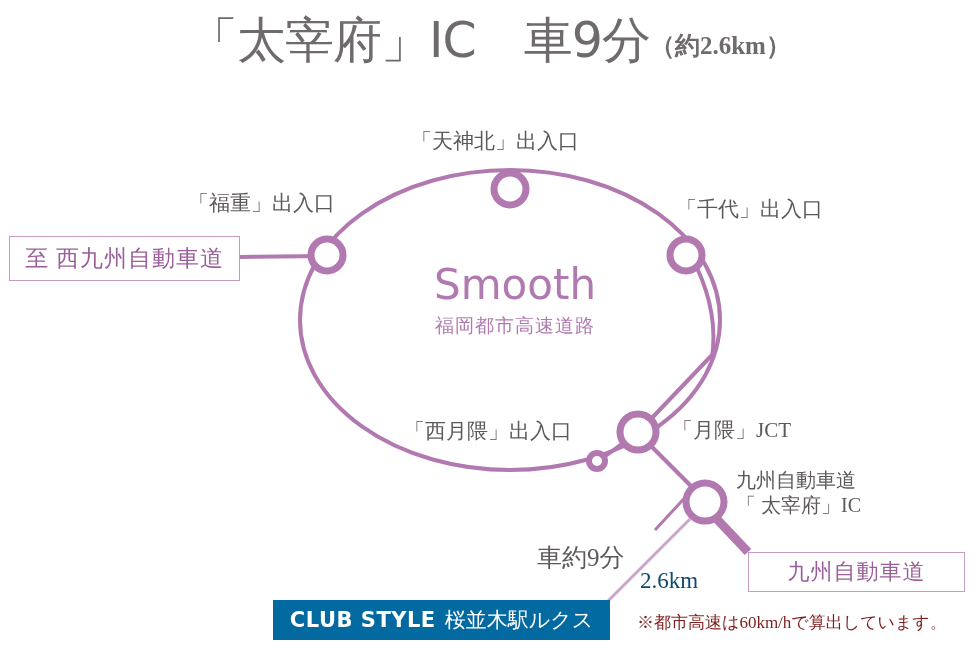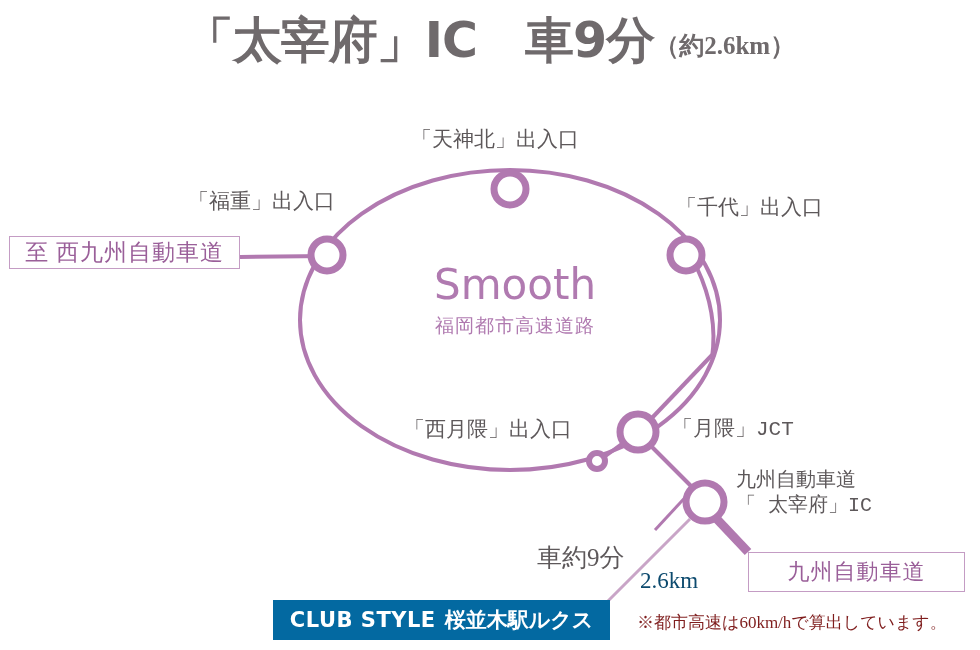--- a/index.html
+++ b/index.html
@@ -22,21 +22,21 @@
     left: 0;
     top: 8px;
     width: 980px;
     text-align: center;
     white-space: nowrap;
     color: #6f6a6c;
   }
   .title-main {
     font-family: "DejaVu Sans", "Liberation Sans", sans-serif;
     font-size: 49px;
-    font-weight: bold;
+    font-weight: normal;
     letter-spacing: -1px;
     color: #6f6a6c;
     vertical-align: baseline;
   }
   .title-sub {
     font-family: Liberation Serif, serif;
     font-size: 25px;
     font-weight: bold;
     color: #6f6a6c;
     vertical-align: baseline;
@@ -51,21 +51,21 @@
     left: 0;
     top: 0;
     width: 980px;
     height: 650px;
   }
 
   
   .lbl {
     position: absolute;
     white-space: nowrap;
-    font-family: Liberation Mono, monospace;
+    font-family: Liberation Serif, serif;
     color: #5d585a;
     font-size: 21px;
     line-height: 1.25;
   }
   .lbl-sm { font-size: 20px; }
 
   .boxlabel {
     position: absolute;
     box-sizing: border-box;
     border: 1.5px solid #c49cc4;
@@ -115,21 +115,21 @@
     white-space: nowrap;
   }
   .banner-en {
     font-family: "DejaVu Sans", "Liberation Sans", sans-serif;
     font-weight: bold;
     font-size: 21px;
     letter-spacing: 0.5px;
   }
   .banner-jp {
     font-family: "DejaVu Sans", "Liberation Sans", sans-serif;
-    font-weight: bold;
+    font-weight: normal;
     font-size: 21px;
     margin-left: 9px;
   }
 
   #footnote {
     position: absolute;
     left: 637px;
     top: 611px;
     font-family: "Liberation Serif", "DejaVu Serif", serif;
     font-size: 17px;
@@ -204,21 +204,21 @@
 
   <div class="lbl" style="left:404px; top:418px;">「西月隈」出入口</div>
 
   <div class="lbl" style="left:672px; top:417px;">「月隈」JCT</div>
 
   <div class="lbl lbl-sm" style="left:736px; top:468px;">
     <div>九州自動車道</div>
     <div>「 太宰府」IC</div>
   </div>
 
-  <div class="boxlabel" style="left:9px; top:236px; width:231px; height:33px; font-size:23px;">至 西九州自動車道</div>
+  <div class="boxlabel" style="left:9px; top:236px; width:231px; height:45px; font-size:23px;">至 西九州自動車道</div>
 
   <div class="boxlabel" style="left:748px; top:552px; width:217px; height:40px; font-size:22px;">九州自動車道</div>
 
   <div id="lbl-time">車約9分</div>
   <div id="lbl-dist">2.6km</div>
 
   <div id="banner">
     <span class="banner-en">CLUB STYLE</span>
     <span class="banner-jp">桜並木駅ルクス</span>
   </div>

